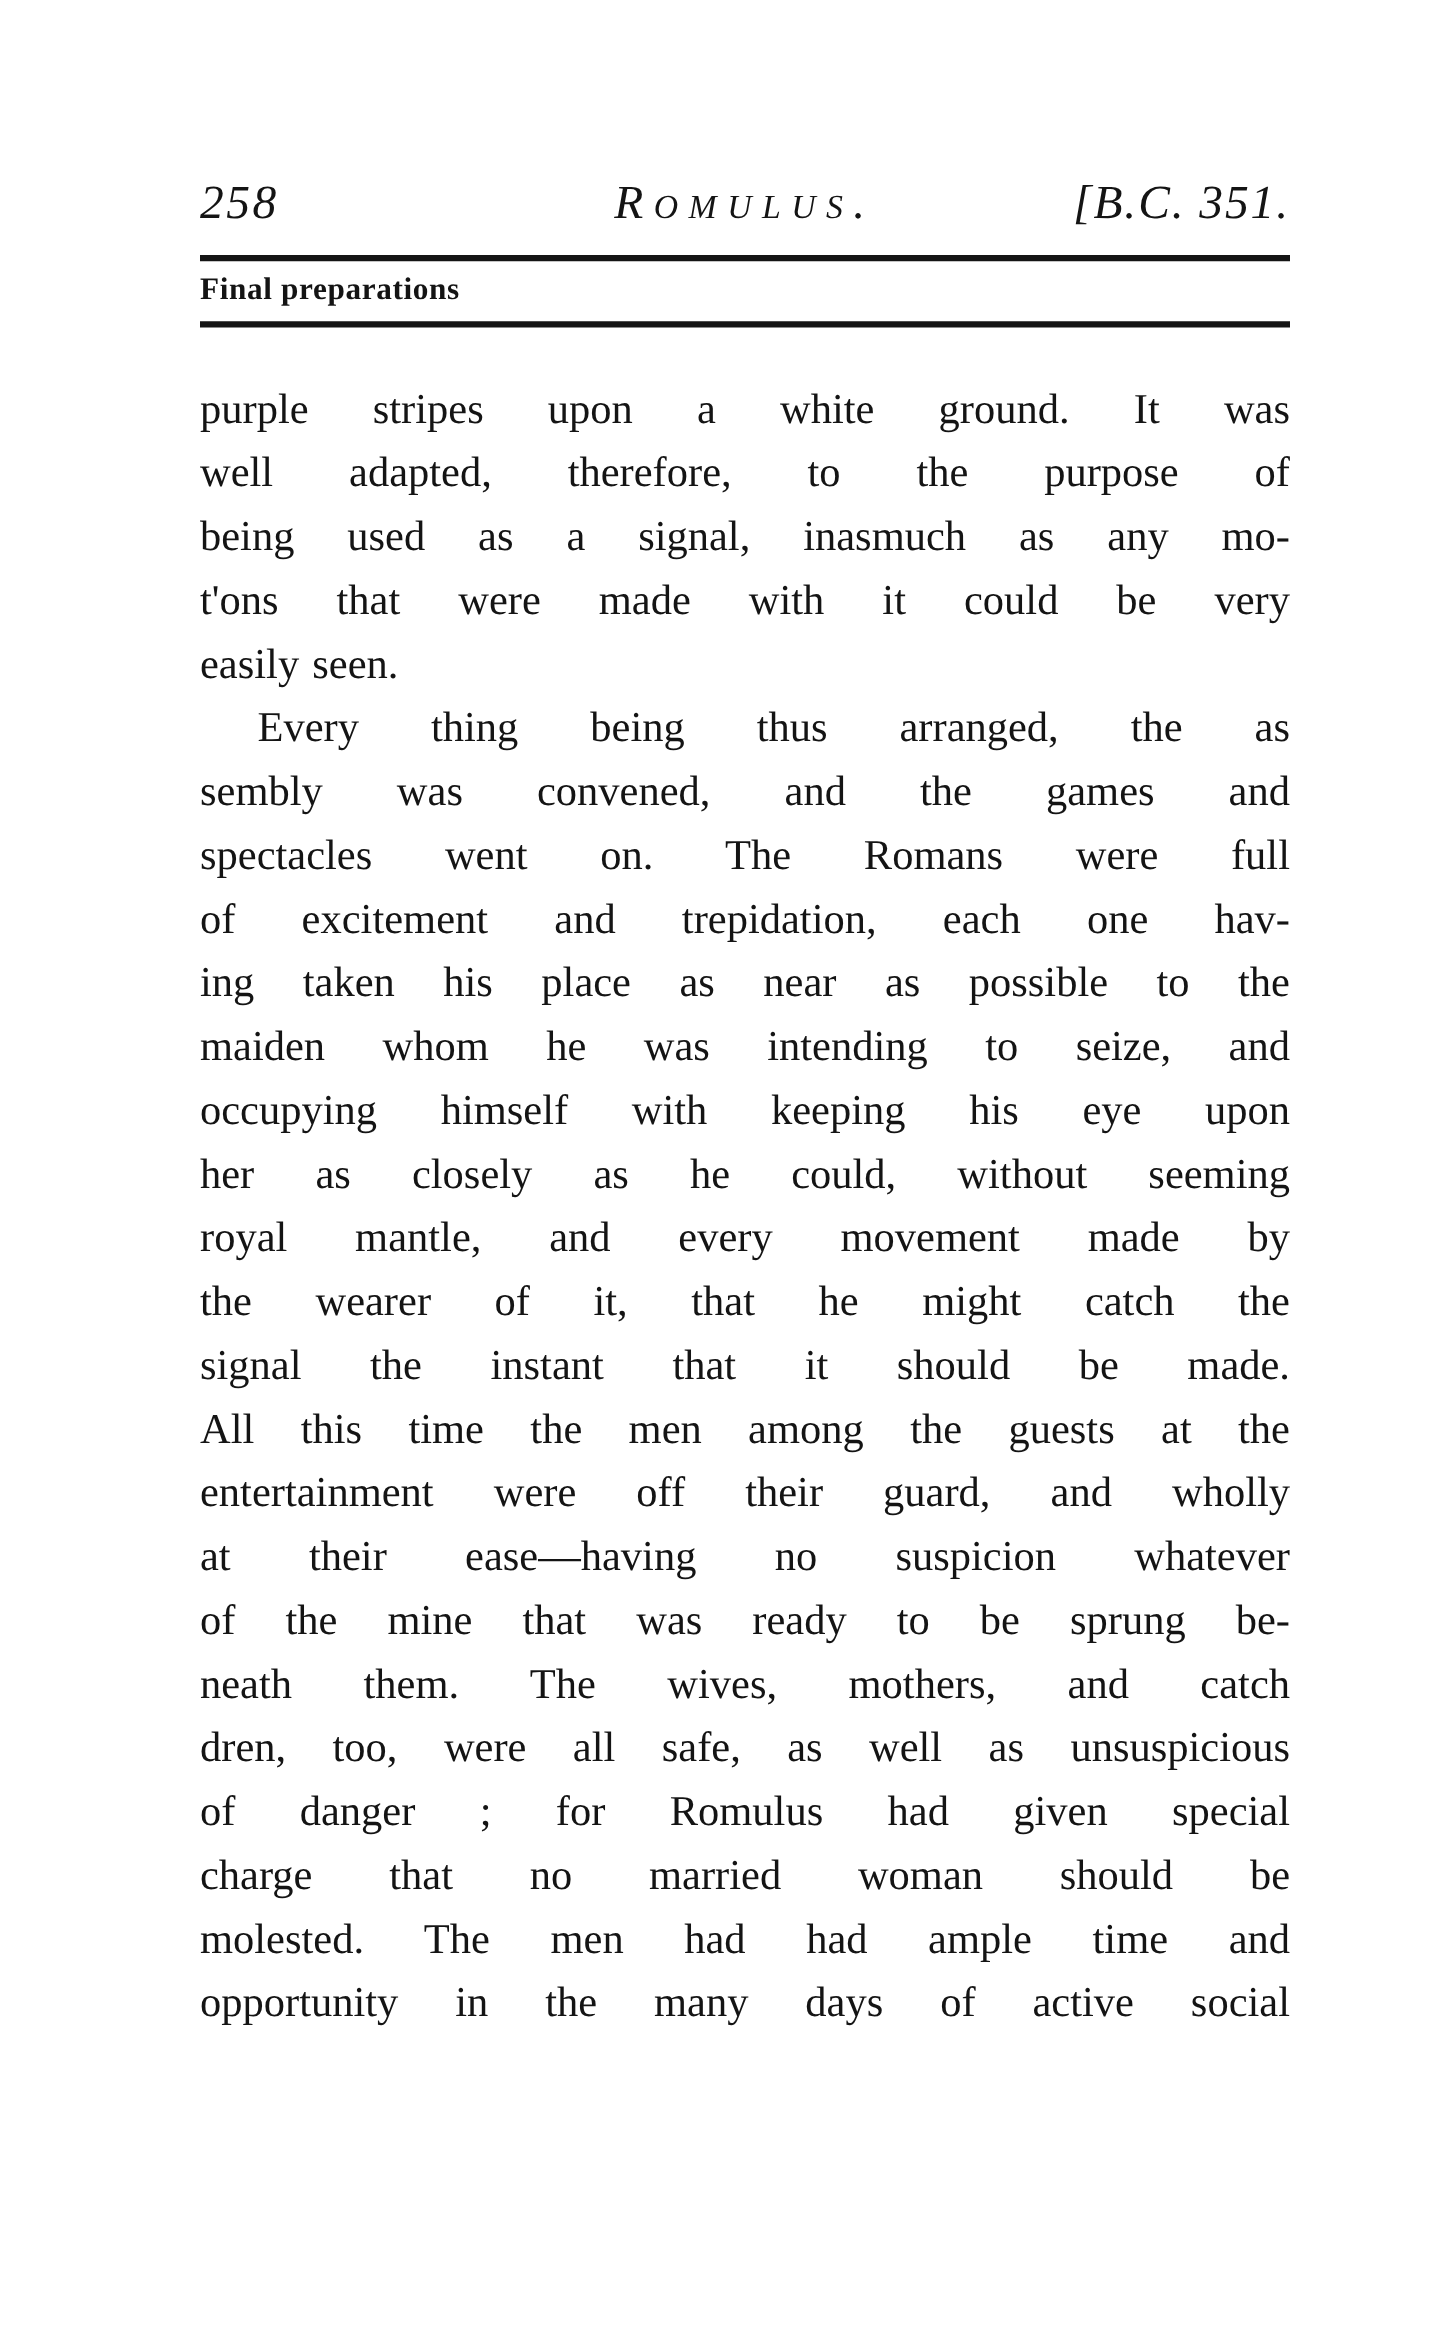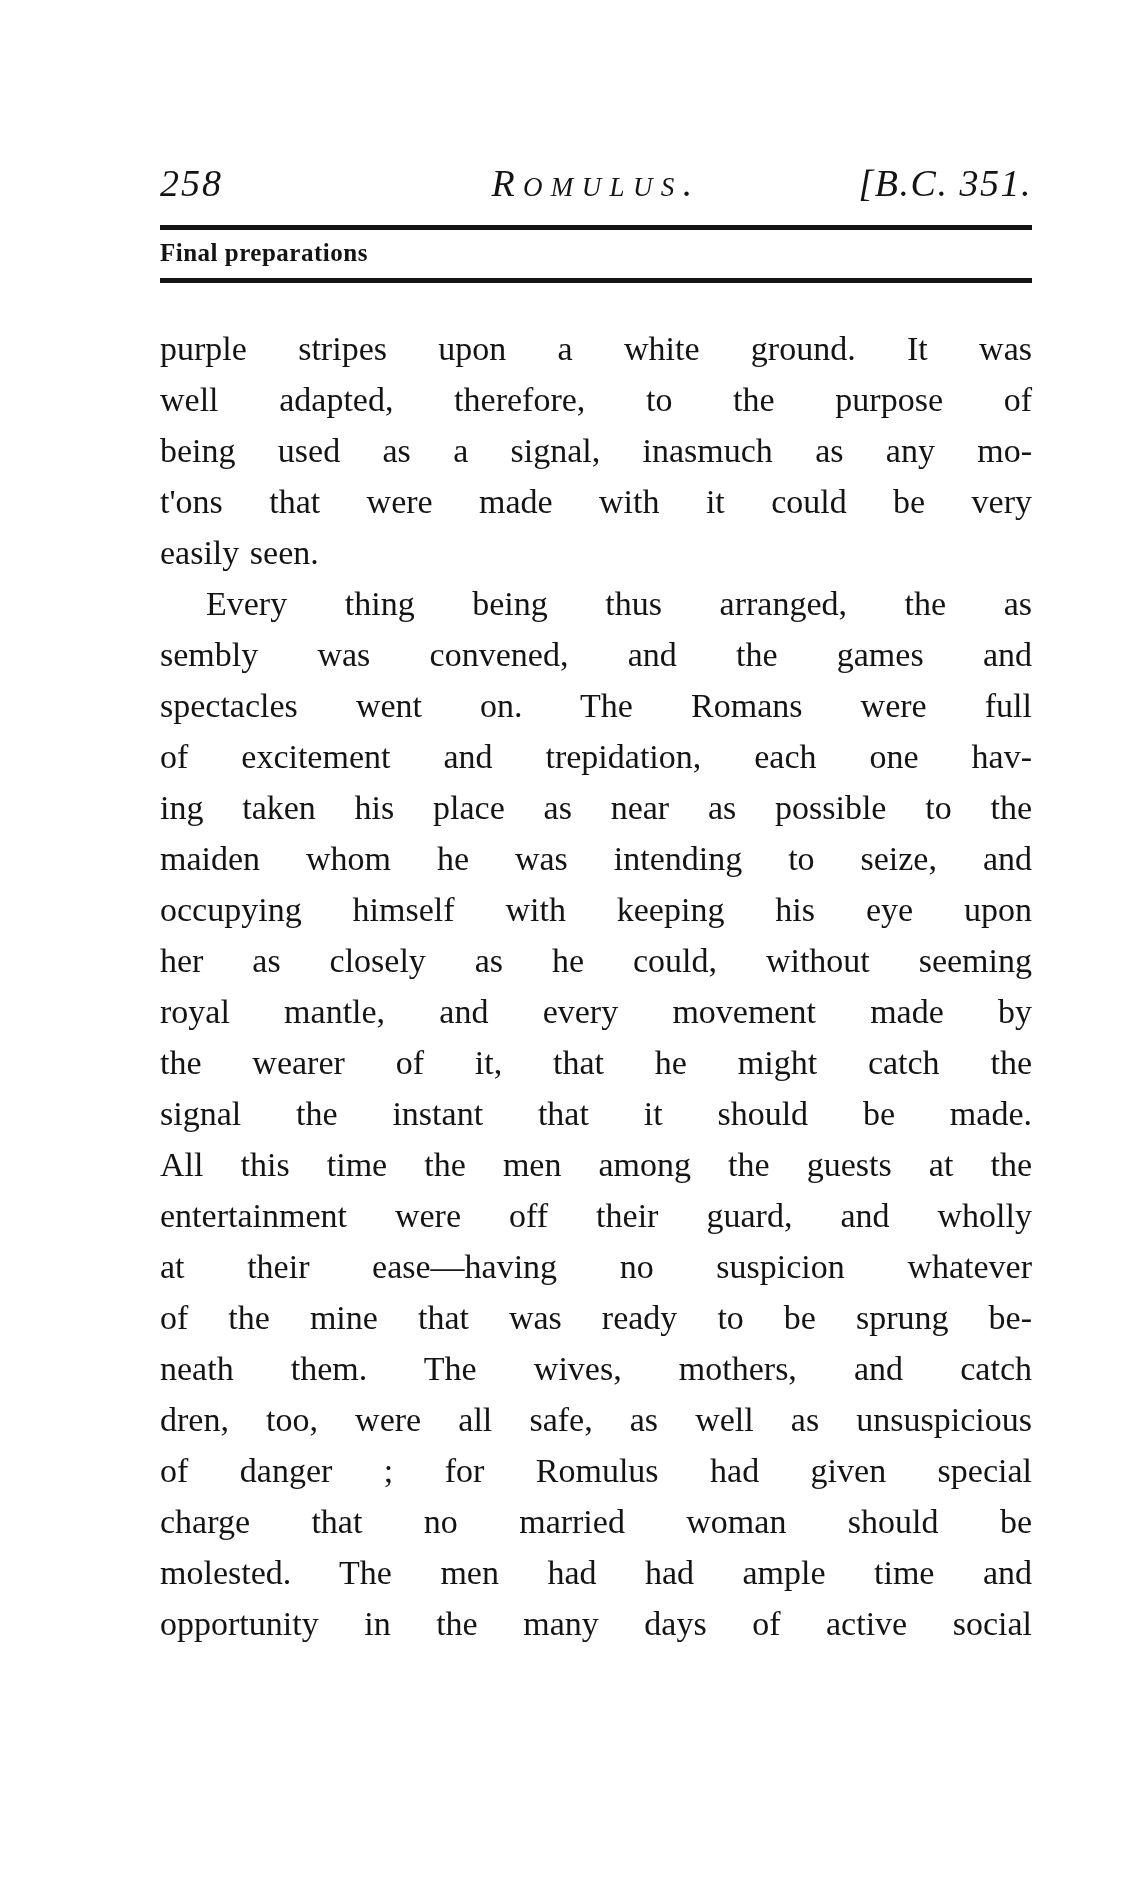--- a/index.html
+++ b/index.html
@@ -37,21 +37,20 @@
   }
   .running-title {
     justify-self: center;
     font-variant: small-caps;
     letter-spacing: 0.22em;
     text-align: right;
   }
   .era-label {
     justify-self: end;
     letter-spacing: 0.04em;
-    margin-top: 21px;
   }
   .rule {
     height: 5px;
     background: #141414;
     border: none;
   }
   .rule-top { margin-top: 20px; }
   .rule-bottom { margin-top: 10px; }
   
   .running-heads {

